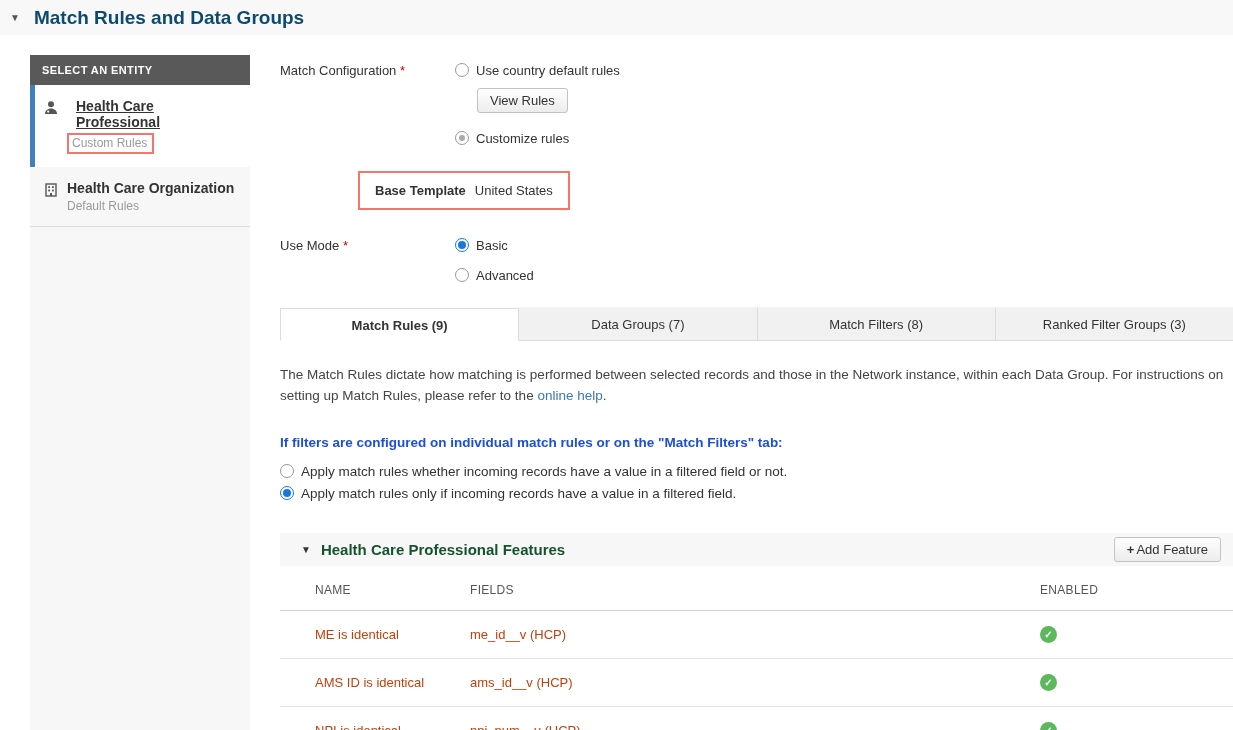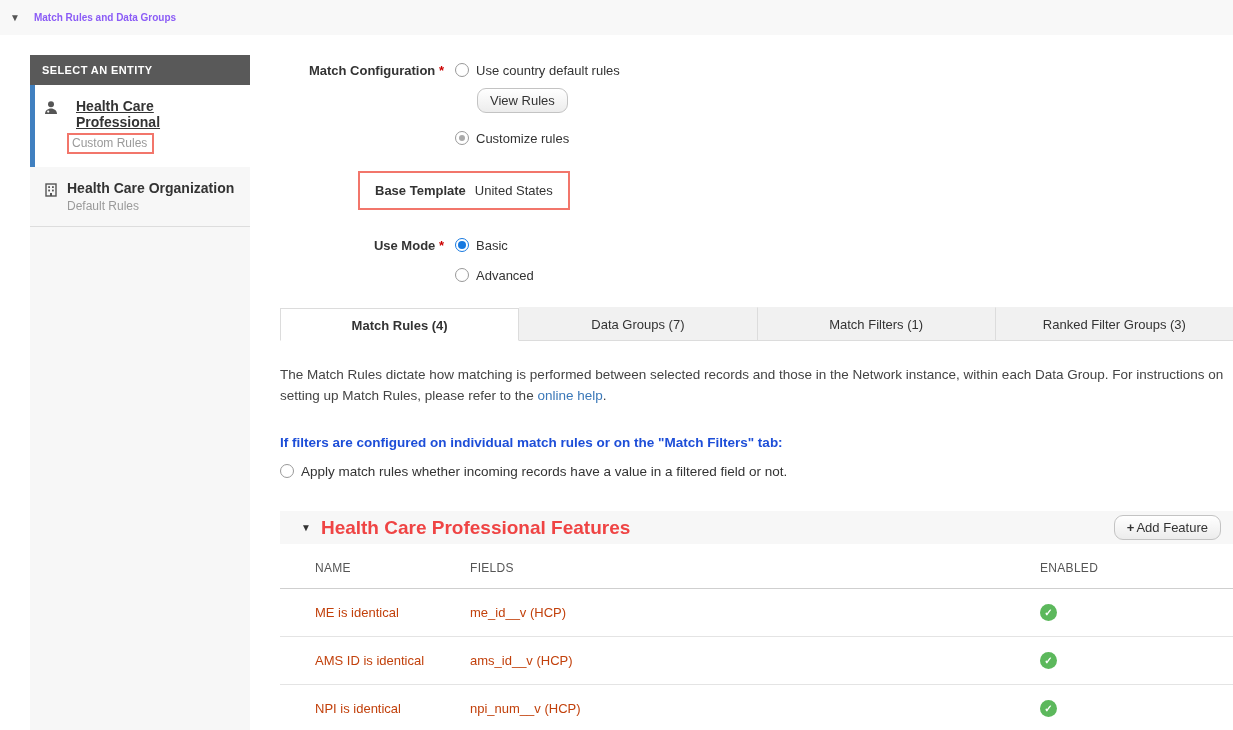--- a/index.html
+++ b/index.html
@@ -3,48 +3,48 @@
 <meta charset="utf-8">
 <style>
   * { margin:0; padding:0; box-sizing:border-box; }
   html,body { background:#fff; }
   body { font-family:"Liberation Sans", sans-serif; color:#333; }
   .page { position:relative; width:1233px; height:730px; background:#fff; overflow:hidden; }
 
   
   .top-bar { position:absolute; left:0; top:0; width:100%; height:35px; background:#f8f8f8; display:flex; align-items:center; }
   .top-bar .tri { color:#555; font-size:10px; margin:0 14px 0 10px; }
-  .top-bar .title { font-size:10px; font-weight:bold; color:#8b5cf6; }
+  .top-bar .title { font-size:19px; font-weight:bold; color:#0c4a6e; }
 
   
   .sidebar { position:absolute; left:30px; top:55px; width:220px; bottom:0; background:#f7f7f7; }
   .sidebar-header { background:#595959; color:#fff; font-size:11px; font-weight:bold; letter-spacing:.4px; height:30px; line-height:30px; padding-left:12px; }
   .entity { padding:13px 10px 13px 13px; cursor:pointer; }
   .entity.selected { background:#fff; border-left:5px solid #4080c0; padding-left:8px; }
   .entity-row { display:flex; align-items:flex-start; }
   .entity-icon { width:16px; margin:2px 8px 0 0; flex:none; }
   .entity-title { font-size:14px; font-weight:bold; color:#333; }
   .entity.selected .entity-title { text-decoration:underline;padding-left:9px; }
   .entity-sub { font-size:12px; color:#9a9a9a; margin-top:3px; }
   .annot-box { border:2px solid #f2766b; display:inline-block; padding:1px 5px 2px 3px; }
   .entity-divider { border-bottom:1px solid #ddd; }
 
   
   .main { position:absolute; left:280px; top:45px; right:0; bottom:0; }
   .form-area { padding-top:17px; font-size:13px; }
   .form-row { display:flex; }
-  .form-label { width:175px; text-align:right; padding-right:11px; font-weight:bold; color:#333; flex:none; padding-top:1px; }
+  .form-label { width:175px; text-align:left; padding-right:11px; font-weight:normal; color:#333; flex:none; padding-top:1px; }
   .req { color:#cc0000; }
   .radio-line { display:flex; align-items:center; height:16px; }
   .radio { width:14px; height:14px; border:1px solid #999; border-radius:50%; background:#fff; display:inline-block; position:relative; flex:none; margin-right:7px; }
   .radio.sel-gray::after { content:""; position:absolute; left:3px; top:3px; right:3px; bottom:3px; border-radius:50%; background:#aaa; }
   .radio.sel-blue { border-color:#1779e0; }
   .radio.sel-blue::after { content:""; position:absolute; left:2px; top:2px; right:2px; bottom:2px; border-radius:50%; background:#1779e0; }
 
-  .btn { display:inline-block; background:linear-gradient(#ffffff,#ececec); border:1px solid #c3c3c3; border-radius:9px; font-size:13px; color:#333; padding:4px 12px; cursor:pointer; }
+  .btn { display:inline-block; background:linear-gradient(#ffffff,#ececec); border:1px solid #c3c3c3; border-radius:3px; font-size:13px; color:#333; padding:4px 12px; cursor:pointer; }
   .view-rules { margin:10px 0 17px 22px; }
 
   .base-template-box { border:2px solid #f2766b; display:inline-flex; margin:25px 0 0 78px; padding:10px 15px; align-items:center; }
   .base-template-box .bt-label { font-weight:bold; margin-right:9px; }
 
   .use-mode { margin-top:27px; }
   .gap14 { height:14px; }
 
   
   .tabs { display:flex; align-items:flex-end; border-bottom:1px solid #dcdcdc; margin-top:24px; }
@@ -57,21 +57,21 @@
   .desc a { color:#3b78b8; text-decoration:none; cursor:pointer; }
 
   .filters { margin-top:29px; font-size:13.5px; }
   .filters-heading { font-weight:bold; color:#1d4ed8; margin-bottom:10px; }
   .filters .radio-line { height:22px; }
 
   
   .panel { margin-top:29px; }
   .panel-header { background:#f7f7f7; height:33px; display:flex; align-items:center; padding:0 12px 0 21px; }
   .panel-header .tri { color:#333; font-size:10px; margin-right:10px; }
-  .panel-title { font-size:19px; font-weight:bold; color:#ef4444; }
+  .panel-title { font-size:15px; font-weight:bold; color:#14532d; }
   .add-btn { margin-left:auto; }
   .add-btn .plus { font-weight:bold; margin-right:2px; }
 
   table.features { width:100%; border-collapse:collapse; }
   table.features th { text-align:left; font-size:12px; color:#555; letter-spacing:.3px; padding:17px 0 13px; border-bottom:1px solid #cfcfcf; font-weight:normal; }
   table.features td { font-size:13px; color:#c2410c; padding:15px 0; border-bottom:1px solid #e4e4e4; }
   table.features tr:last-child td { border-bottom:none; }
   .col-name { width:190px; padding-left:35px !important; }
   .col-fields { width:570px; }
   .check { width:17px; height:17px; border-radius:50%; background:#5cb85c; color:#fff; display:inline-flex; align-items:center; justify-content:center; font-size:10px; font-weight:bold; }
@@ -166,36 +166,40 @@
           </div>
           <div class="gap14"></div>
           <div class="radio-line">
             <span class="radio"></span>
             <span>Advanced</span>
           </div>
         </div>
       </div>
 
       <div class="tabs">
-        <div class="tab active">Match Rules (4)</div>
+        <div class="tab active">Match Rules (9)</div>
         <div class="tab">Data Groups (7)</div>
-        <div class="tab">Match Filters (1)</div>
+        <div class="tab">Match Filters (8)</div>
         <div class="tab">Ranked Filter Groups (3)</div>
       </div>
 
       <div class="desc">
         <span>The Match Rules dictate how matching is performed between selected records and those in the Network instance, within each Data Group. For instructions on setting up Match Rules, please refer to the </span><a>online help</a><span>.</span>
       </div>
 
       <div class="filters">
         <div class="filters-heading">If filters are configured on individual match rules or on the "Match Filters" tab:</div>
         <div class="radio-line">
           <span class="radio"></span>
           <span>Apply match rules whether incoming records have a value in a filtered field or not.</span>
         </div>
+        <div class="radio-line">
+          <span class="radio sel-blue"></span>
+          <span>Apply match rules only if incoming records have a value in a filtered field.</span>
+        </div>
       </div>
 
       <div class="panel">
         <div class="panel-header">
           <span class="tri">▼</span>
           <span class="panel-title">Health Care Professional Features</span>
           <button class="btn add-btn"><span class="plus">+</span><span>Add Feature</span></button>
         </div>
 
         <table class="features">

